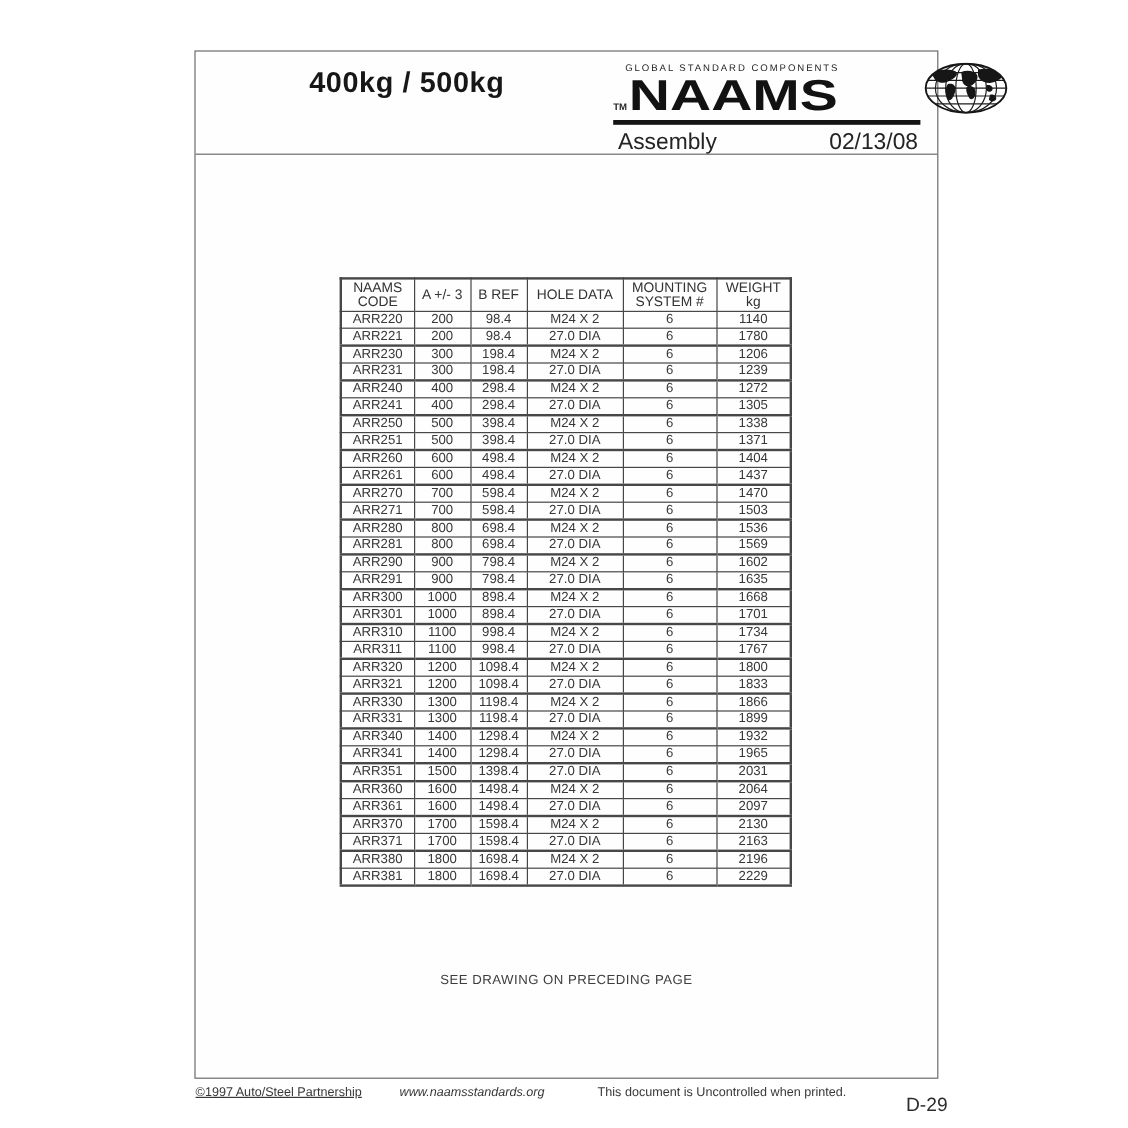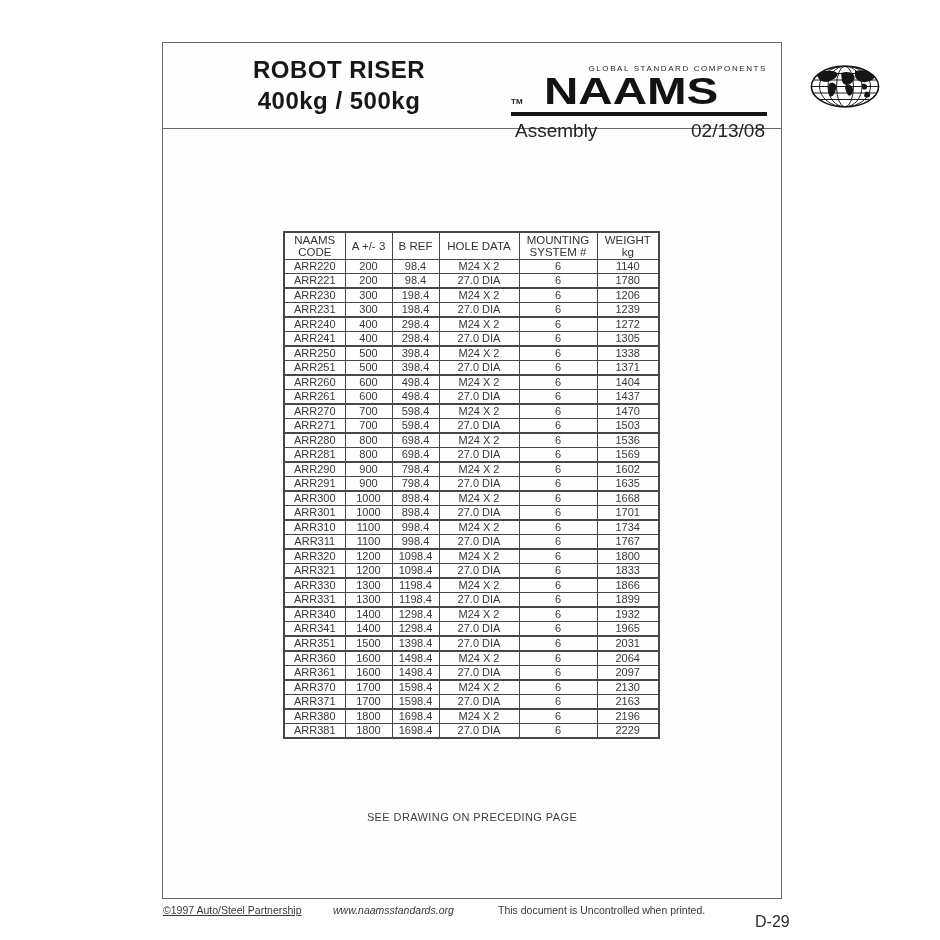--- a/index.html
+++ b/index.html
@@ -13,26 +13,26 @@
   }
   
   .page-header{
     position:relative;height:85px;border-bottom:1px solid #6b6b6b;
   }
   .title-block{
     position:absolute;left:28px;top:11px;width:296px;text-align:center;
     font-size:24px;font-weight:bold;line-height:31px;color:#171717;letter-spacing:0.5px;
   }
   .logo-block{
-    position:absolute;left:348px;top:21px;width:256px;text-align:right;
+    position:absolute;left:348px;top:9px;width:256px;
   }
   .logo-tagline{
     font-size:8px;letter-spacing:1.6px;color:#262626;margin-left:10px;white-space:nowrap;
   }
-  .logo-row{display:flex;align-items:flex-end;margin-top:0px;height:36px;gap:20px;}
+  .logo-row{display:flex;align-items:flex-end;margin-top:0px;height:36px;}
   .logo-tm{font-size:8px;font-weight:bold;color:#262626;margin:0 1px 3px 0;}
   .logo-brand{
     display:inline-block;font-size:36px;font-weight:bold;color:#121212;
     line-height:34px;letter-spacing:0px;transform:scaleX(1.32);transform-origin:left bottom;
     white-space:nowrap;
   }
   .logo-globe{margin-left:114px;margin-bottom:-3px;flex:none;}
   .logo-underline{height:4px;background:#141414;margin-top:3px;}
   .subheader-row{
     display:flex;justify-content:space-between;align-items:baseline;
@@ -65,21 +65,20 @@
   .f-notice{left:498px;}
   .f-pagenum{left:755px;top:899px;font-size:16px;color:#2c2c2c;margin-top:14px;}
 </style>
 </head>
 <body>
 
 <div class="page-box">
 
   <div class="page-header">
     <div class="title-block">
-      <div>ROBOT RISER</div>
       <div>400kg / 500kg</div>
     </div>
 
     <div class="logo-block">
       <div class="logo-tagline">GLOBAL STANDARD COMPONENTS</div>
       <div class="logo-row">
         <span class="logo-tm">TM</span>
         <span class="logo-brand">NAAMS</span>
         <span class="logo-globe">
           <svg width="70" height="43" viewBox="0 0 70 43">

